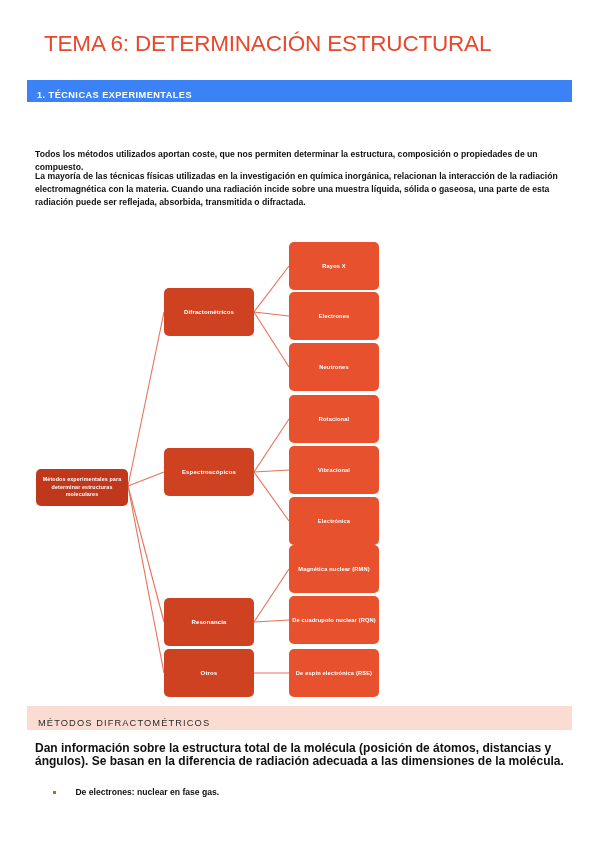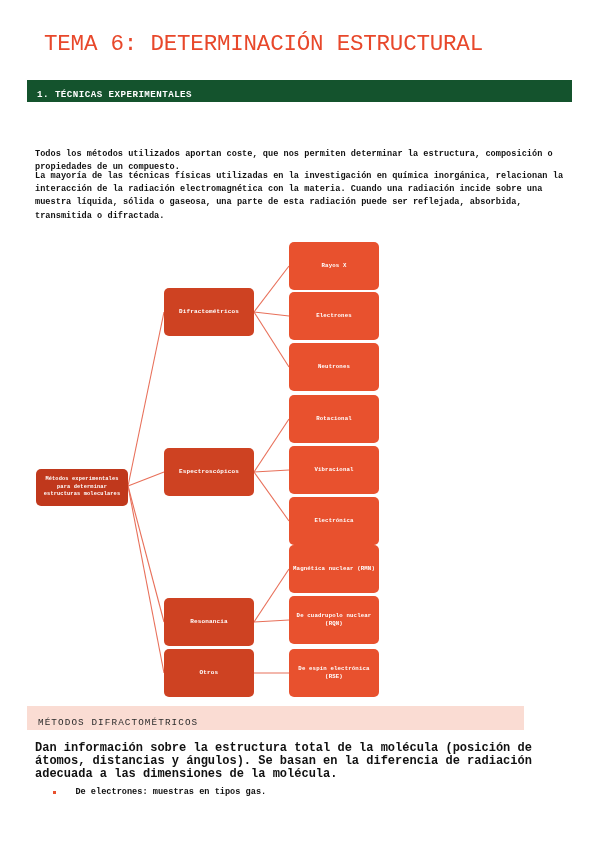--- a/index.html
+++ b/index.html
@@ -12,21 +12,20 @@
     height: 848px;
     position: relative;
     font-family: "Liberation Sans", sans-serif;
     color: #1a1a1a;
     overflow: hidden;
   }
   .page {
     position: absolute;
     inset: 0;
     padding: 16px;
-    font-family: Liberation Mono, monospace;
   }
 
   
   .doc-title {
     position: absolute;
     left: 44px;
     top: 31px;
     font-size: 22.5px;
     font-weight: 400;
     letter-spacing: -0.2px;
@@ -34,21 +33,21 @@
     white-space: nowrap;
   }
 
   
   .section-bar {
     position: absolute;
     left: 27px;
     top: 80px;
     width: 545px;
     height: 22px;
-    background: #14532d;
+    background: #3b82f6;
     box-sizing: border-box;
     padding: 4px 0 0 10px;
   }
   .section-bar-label {
     font-size: 9.2px;
     font-weight: 700;
     letter-spacing: 0.45px;
     color: #ffffff;
   }
 
@@ -109,21 +108,21 @@
   .node.leaf {
     background: #E8512E;
     font-size: 5.7px;
   }
 
   
   .subsection-bar {
     position: absolute;
     left: 27px;
     top: 706px;
-    width: 497px;
+    width: 545px;
     height: 24px;
     background: #FADCD3;
     box-sizing: border-box;
     padding: 6px 0 0 11px;
   }
   .subsection-label {
     font-size: 9.3px;
     font-weight: 400;
     letter-spacing: 1.1px;
     color: #2b2b2b;
@@ -226,16 +225,16 @@
   </div>
 
   <div class="subsection-bar">
     <span class="subsection-label">MÉTODOS DIFRACTOMÉTRICOS</span>
   </div>
 
   <div class="para-bottom">Dan información sobre la estructura total de la molécula (posición de átomos, distancias y ángulos). Se basan en la diferencia de radiación adecuada a las dimensiones de la molécula.</div>
 
   <div class="bullet-row">
     <span class="bullet-dot"></span>
-    <span class="bullet-text">De electrones: muestras en tipos gas.</span>
+    <span class="bullet-text">De electrones: nuclear en fase gas.</span>
   </div>
 
 </div>
 
 </body></html>

